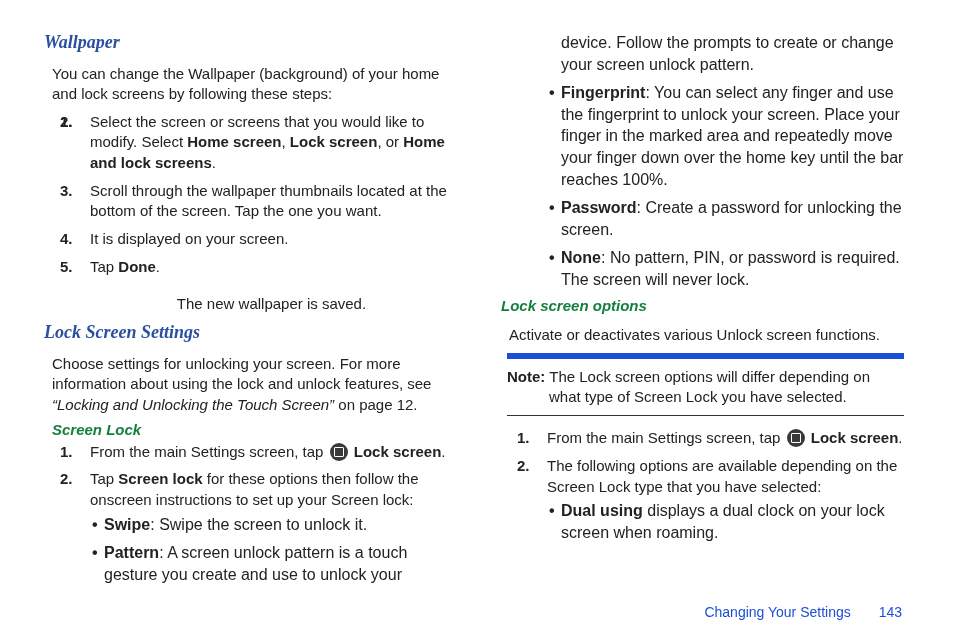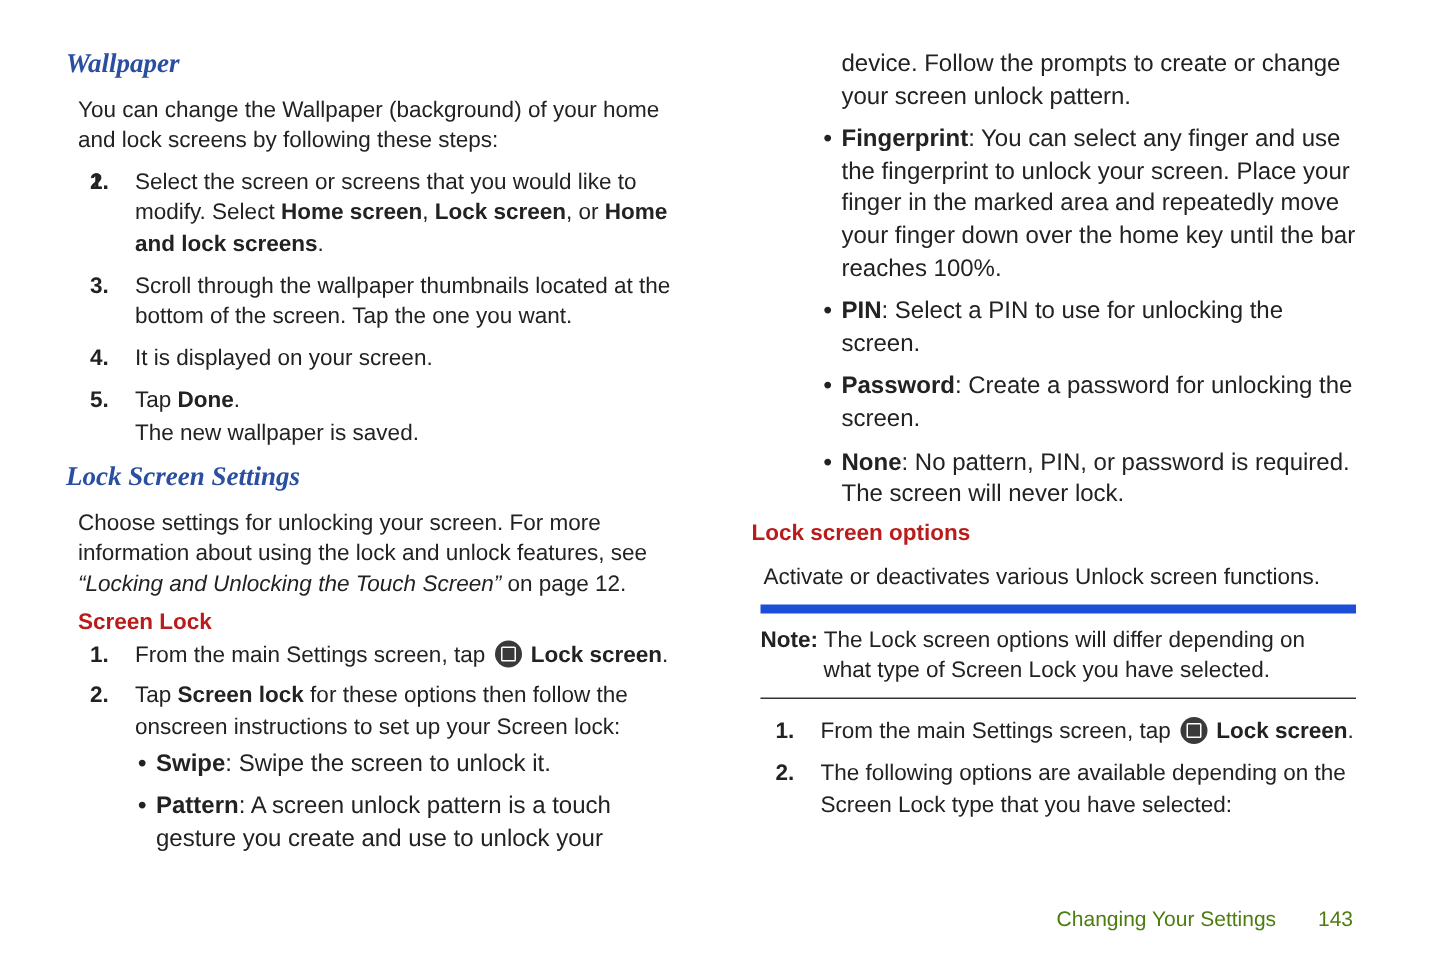--- a/index.html
+++ b/index.html
@@ -20,23 +20,24 @@
 .h2{
   font-family:Georgia,'Times New Roman',serif;
   font-style:italic;
   font-weight:bold;
   color:#2a4ea0;
   font-size:18px;
   margin:0 0 6px 0;
 }
 .h3{
   font-weight:bold;
-  color:#b91c1c;
+  color:#15803d;
   font-size:15px;
   margin:6px 0 4px 8px;
+  font-style:italic;
 }
 .para{
   font-size:15px;
   line-height:1.35;
   margin:11px 0 6px 8px;
 }
 ol.steps{
   list-style:none;
   margin:0 0 6px 0;
   padding:0 0 0 46px;
@@ -47,21 +48,22 @@
   line-height:1.38;
   margin-bottom:7px;
 }
 ol.steps>li .num{
   position:absolute;
   left:-30px;top:0;
   font-weight:bold;
 }
 .sub{
   display:block;
-  margin-top:2px;
+  margin-top:17px;
+  text-align:center;
 }
 ul.bul{
   list-style:none;
   margin:3px 0 0 0;
   padding:0 0 0 14px;
 }
 ul.bul>li{
   position:relative;
   font-size:16px;
   line-height:1.35;
@@ -106,21 +108,21 @@
   padding:8px 0;
   margin:8px 6px 12px 6px;
   font-size:15px;
   line-height:1.35;
 }
 .note .nb{display:block;padding-left:42px;text-indent:-42px}
 .footer{
   position:absolute;
   bottom:16px;right:52px;
   font-size:14px;
-  color:#4d7c0f;
+  color:#1d4ed8;
 }
 .footer .pnum{margin-left:24px}
 strong{font-weight:bold}
 em{font-style:italic}
 </style>
 </head>
 <body>
 
 <div class="cols">
 
@@ -159,21 +161,20 @@
       <span class="num">1.</span>
       <span><span>From the main Settings screen, tap </span><span class="icon"></span> <strong>Lock screen</strong><span>.</span></span>
     </li>
     <li>
       <span class="num">2.</span>
       <span><span>Tap </span><strong>Screen lock</strong><span> for these options then follow the onscreen instructions to set up your Screen lock:</span></span>
       <ul class="bul cond">
         <li><strong>Swipe</strong><span>: Swipe the screen to unlock it.</span></li>
         <li><strong>Pattern</strong><span>: A screen unlock pattern is a touch gesture you create and use to unlock your device. Follow the prompts to create or change your screen unlock pattern.</span></li>
         <li><strong>Fingerprint</strong><span>: You can select any finger and use the fingerprint to unlock your screen. Place your finger in the marked area and repeatedly move your finger down over the home key until the bar reaches 100%.</span></li>
-        <li><strong>PIN</strong><span>: Select a PIN to use for unlocking the screen.</span></li>
         <li><strong>Password</strong><span>: Create a password for unlocking the screen.</span></li>
         <li><strong>None</strong><span>: No pattern, PIN, or password is required. The screen will never lock.</span></li>
       </ul>
     </li>
   </ol>
 
   <div class="h3" style="margin-left:0">Lock screen options</div>
   <div class="para">Activate or deactivates various Unlock screen functions.</div>
   <div class="note">
     <span class="nb"><strong>Note:</strong><span> The Lock screen options will differ depending on what type of Screen Lock you have selected.</span></span>

